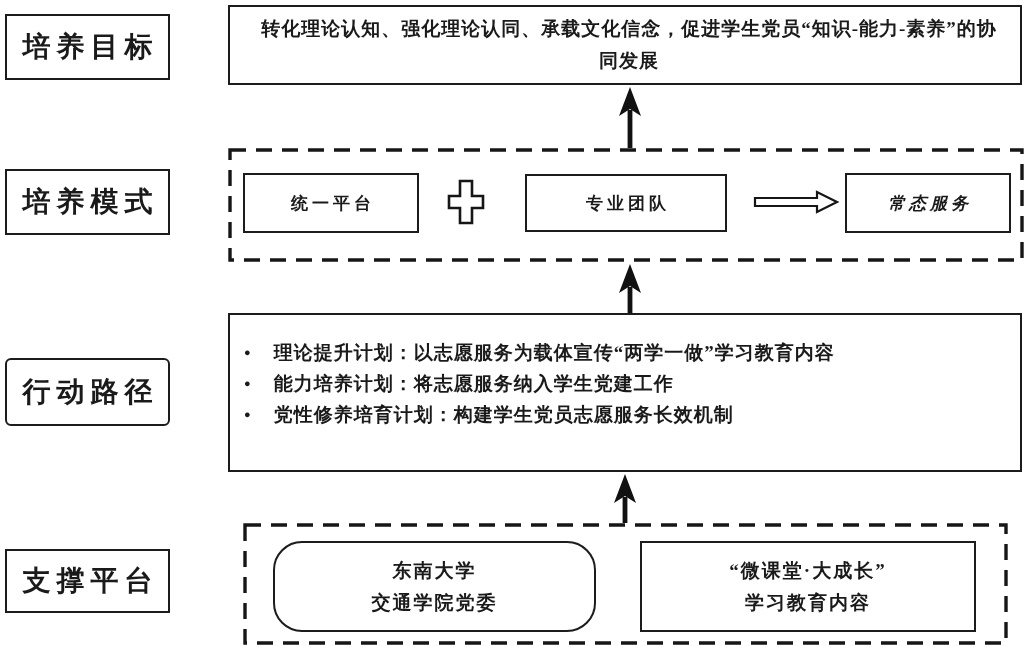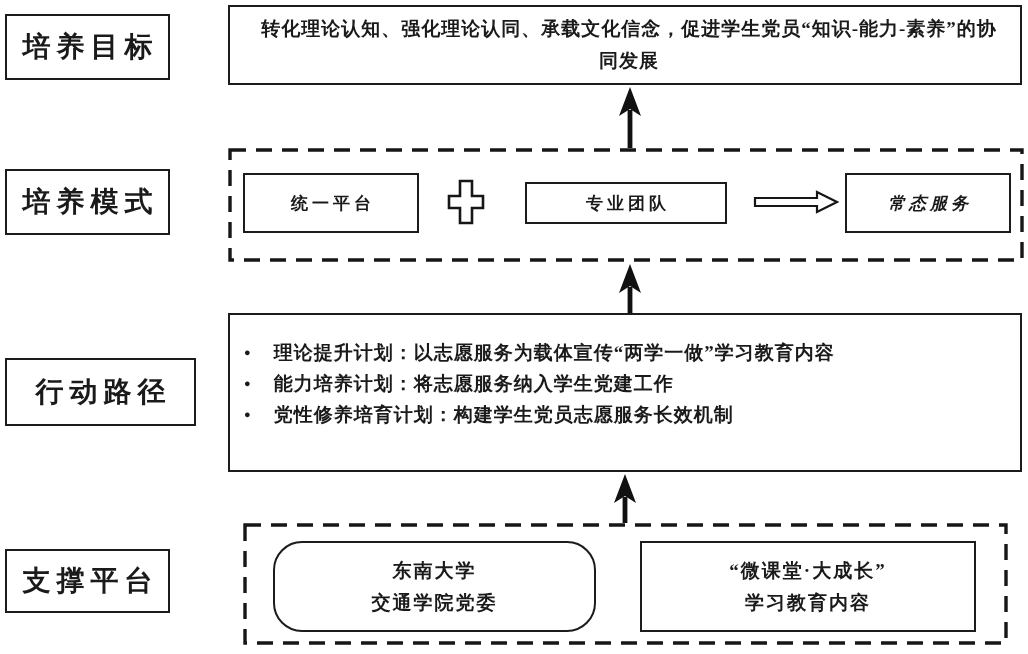--- a/index.html
+++ b/index.html
@@ -35,21 +35,21 @@
 <body>
 
 <div class="canvas">
 
   <div class="box label-box" style="left:5px;top:14px;width:165px;height:66px;">
     <span>培养目标</span>
   </div>
   <div class="box label-box" style="left:5px;top:169px;width:165px;height:66px;">
     <span>培养模式</span>
   </div>
-  <div class="box label-box" style="left:5px;top:358px;width:191px;height:68px;">
+  <div class="box label-box" style="left:5px;top:358px;width:165px;height:68px;border-radius:6px;">
     <span>行动路径</span>
   </div>
   <div class="box label-box" style="left:5px;top:549px;width:165px;height:64px;font-family:Liberation Serif, serif;">
     <span>支撑平台</span>
   </div>
 
   <div class="box goal-box" style="left:228px;top:5px;width:794px;height:80px;padding-left:24px;">
     <span>转化理论认知、强化理论认同、承载文化信念，促进学生党员“知识-能力-素养”的协同发展</span>
   </div>
 
@@ -66,21 +66,21 @@
     </svg>
   </div>
   <div class="box inner-box" style="left:243px;top:173px;width:176px;height:60px;">
     <span>统一平台</span>
   </div>
   <div class="icon" style="left:447px;top:179px;width:38px;height:46px;">
     <svg viewBox="0 0 38 46" xmlns="http://www.w3.org/2000/svg">
       <path d="M13 2 H25 V17 H36 V29 H25 V44 H13 V29 H2 V17 H13 Z" fill="#fff" stroke="#161616" stroke-width="2.6"></path>
     </svg>
   </div>
-  <div class="box inner-box" style="left:525px;top:182px;width:202px;height:42px;">
+  <div class="box inner-box" style="left:525px;top:174px;width:202px;height:58px;">
     <span>专业团队</span>
   </div>
   <div class="icon" style="left:753px;top:190px;width:86px;height:24px;">
     <svg viewBox="0 0 86 24" xmlns="http://www.w3.org/2000/svg">
       <path d="M2 8 H64 V2 L84 12 L64 22 V16 H2 Z" fill="#fff" stroke="#161616" stroke-width="2.2" stroke-linejoin="miter"></path>
     </svg>
   </div>
   <div class="box inner-box" style="left:845px;top:173px;width:166px;height:60px;font-style:italic;">
     <span>常态服务</span>
   </div>

